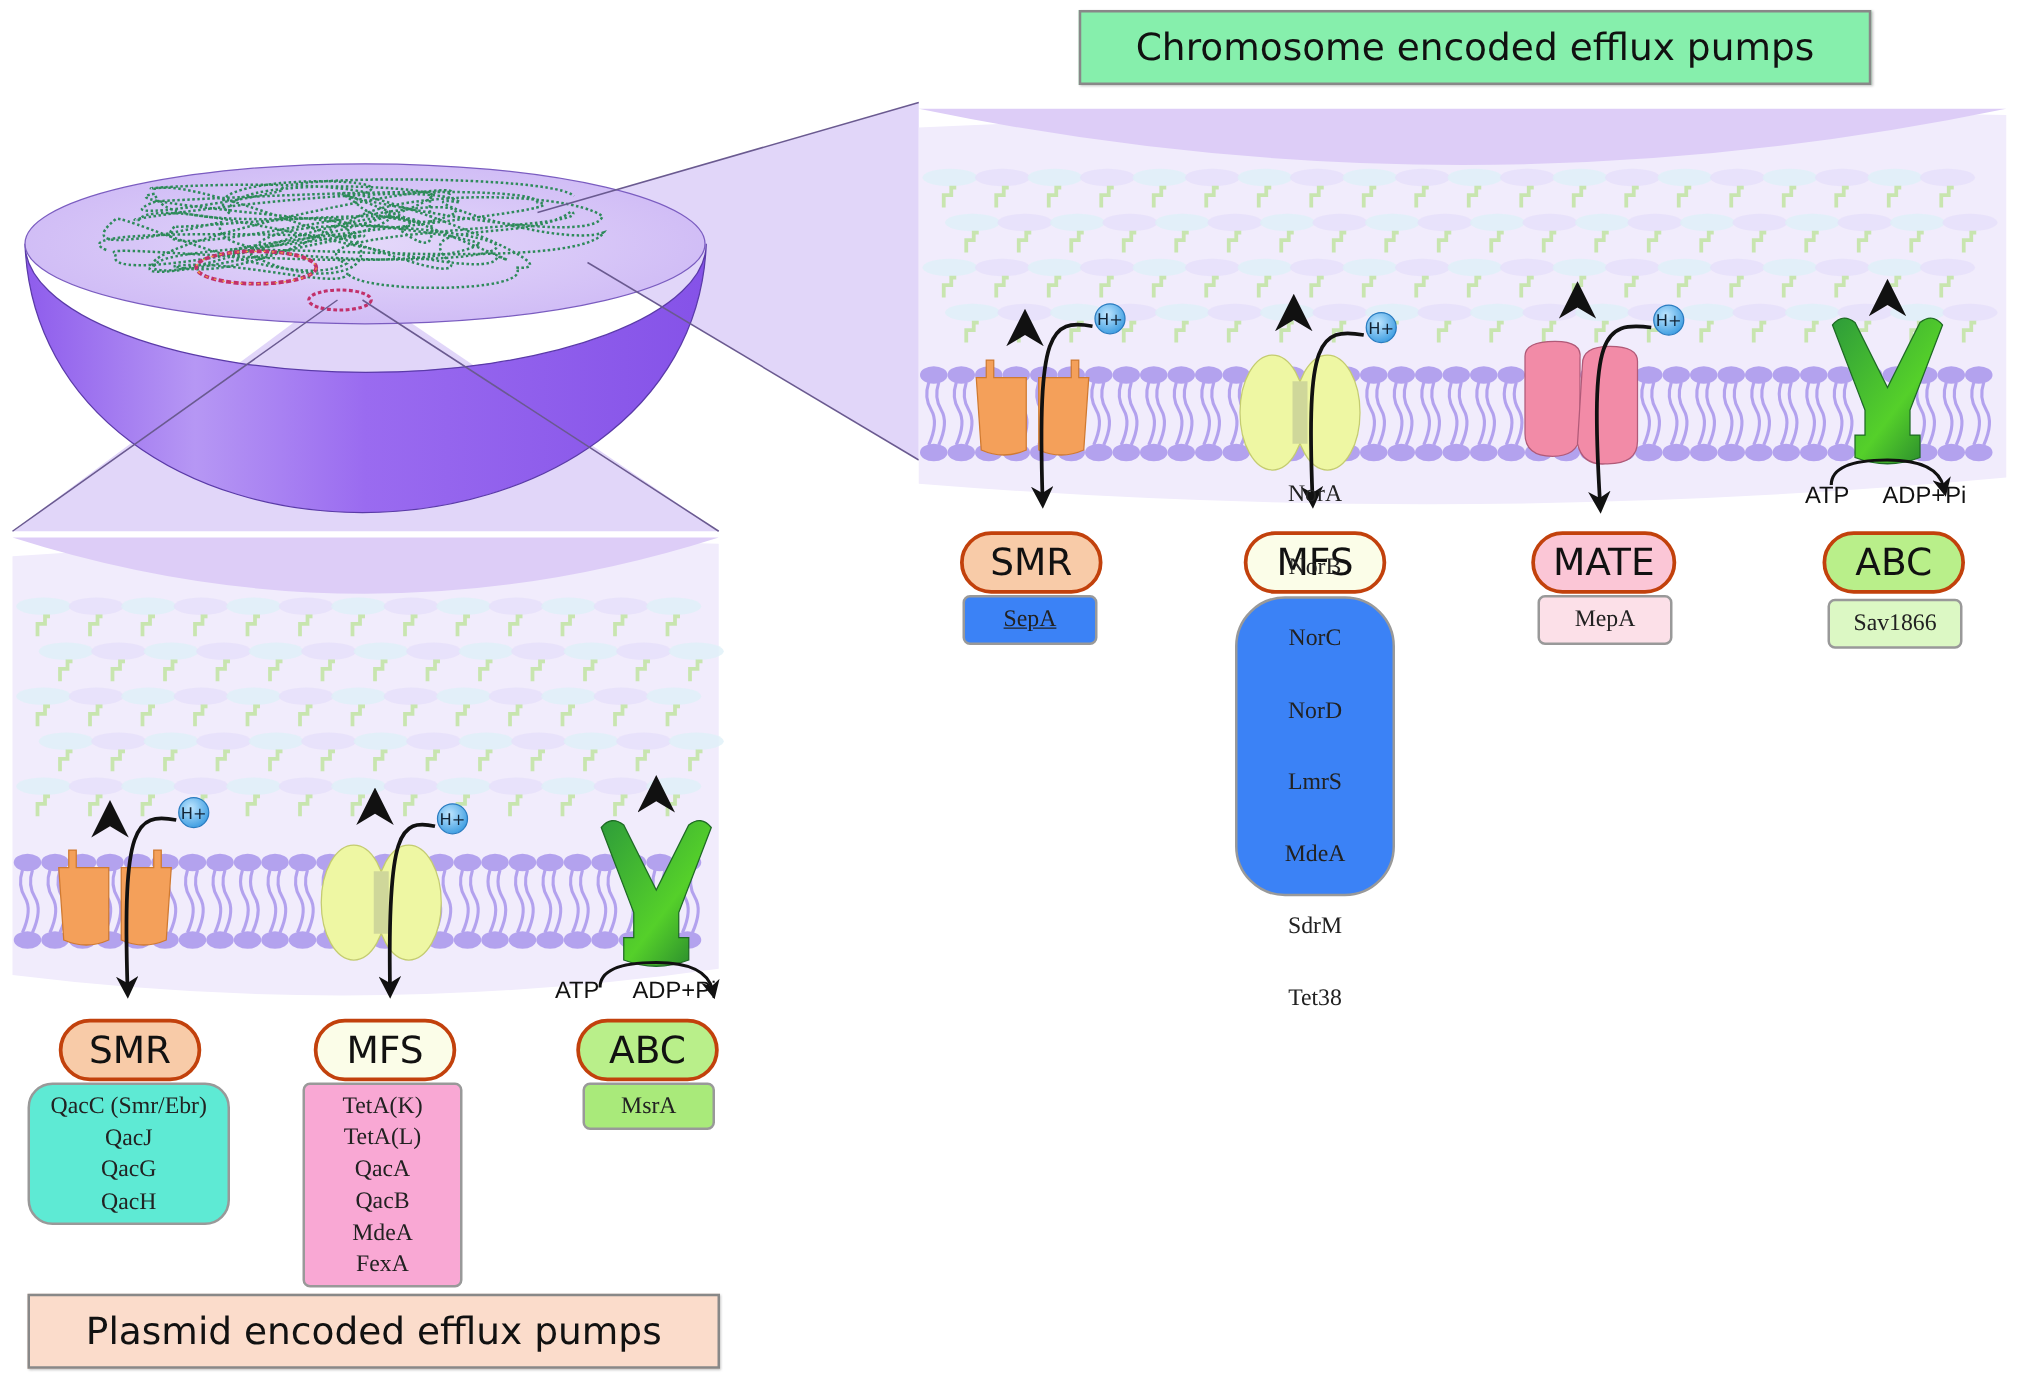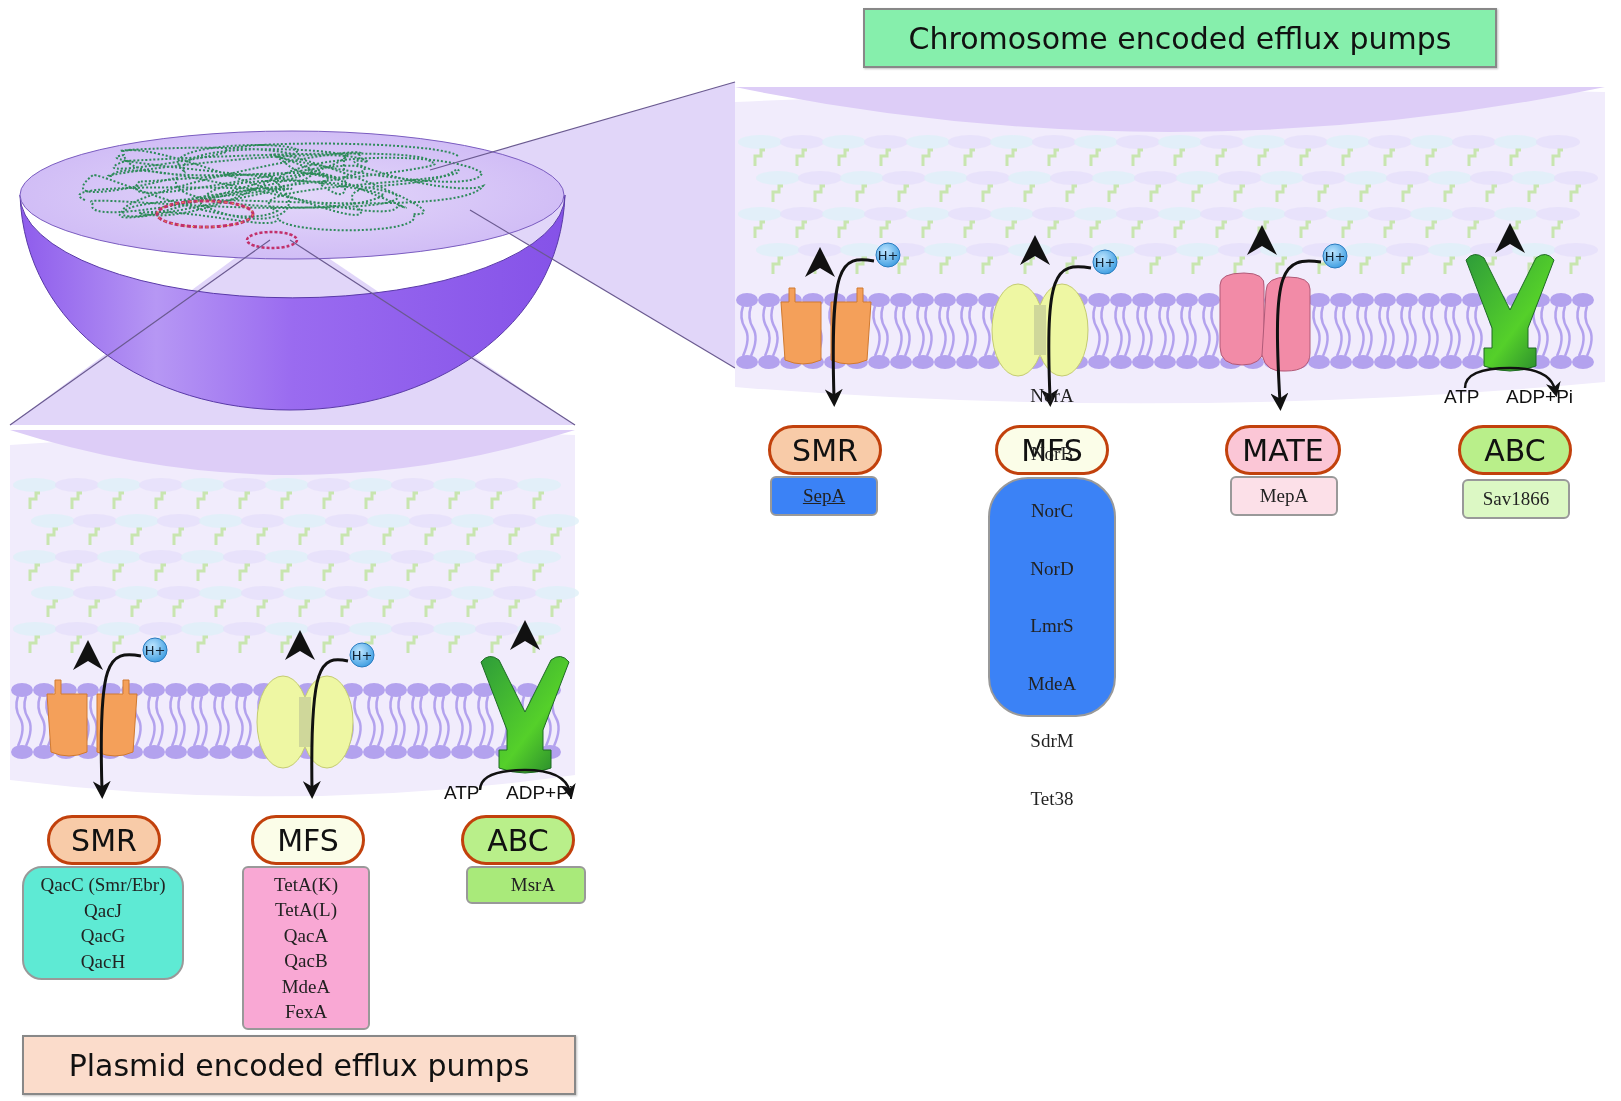--- a/index.html
+++ b/index.html
@@ -647,19 +647,19 @@
   <div class="plist" style="left:242px;top:866px;width:124px;height:160px;background:#f9a8d4;border-radius:6px;">
     <span>TetA(K)</span>
     <span>TetA(L)</span>
     <span>QacA</span>
     <span>QacB</span>
     <span>MdeA</span>
     <span>FexA</span>
   </div>
 
   <div class="fam" style="left:461px;top:815px;width:108px;height:44px;background:#b9ef8a;">ABC</div>
-  <div class="plist" style="left:466px;top:866px;width:102px;height:34px;background:#a9ea7a;border-radius:6px;padding-left:14px;">
+  <div class="plist" style="left:466px;top:866px;width:102px;height:34px;background:#a9ea7a;border-radius:6px;">
       <span>MsrA</span>
     </div>
 
   <div class="lbl" style="left:444px;top:782px;">ATP</div>
   <div class="lbl" style="left:506px;top:782px;">ADP+Pi</div>
 </div>
 
 </body></html>

